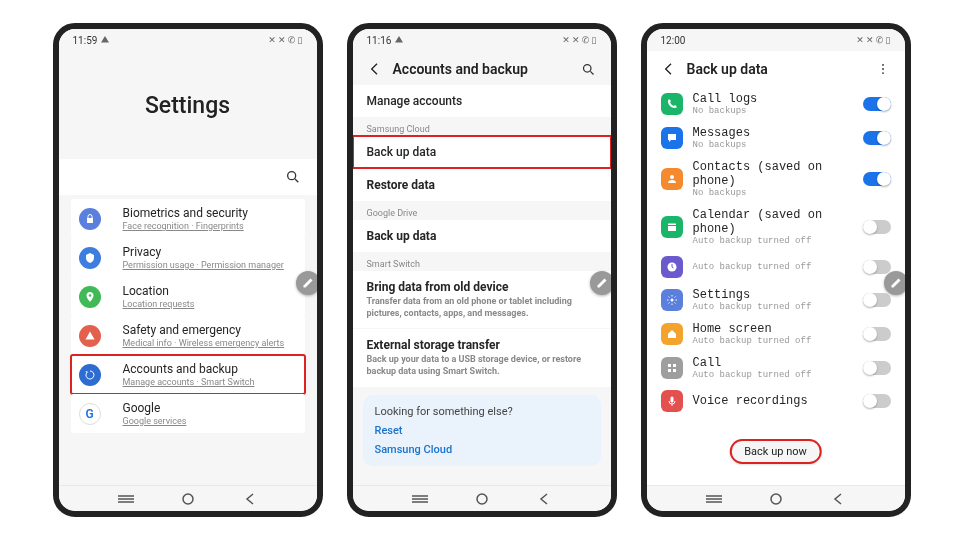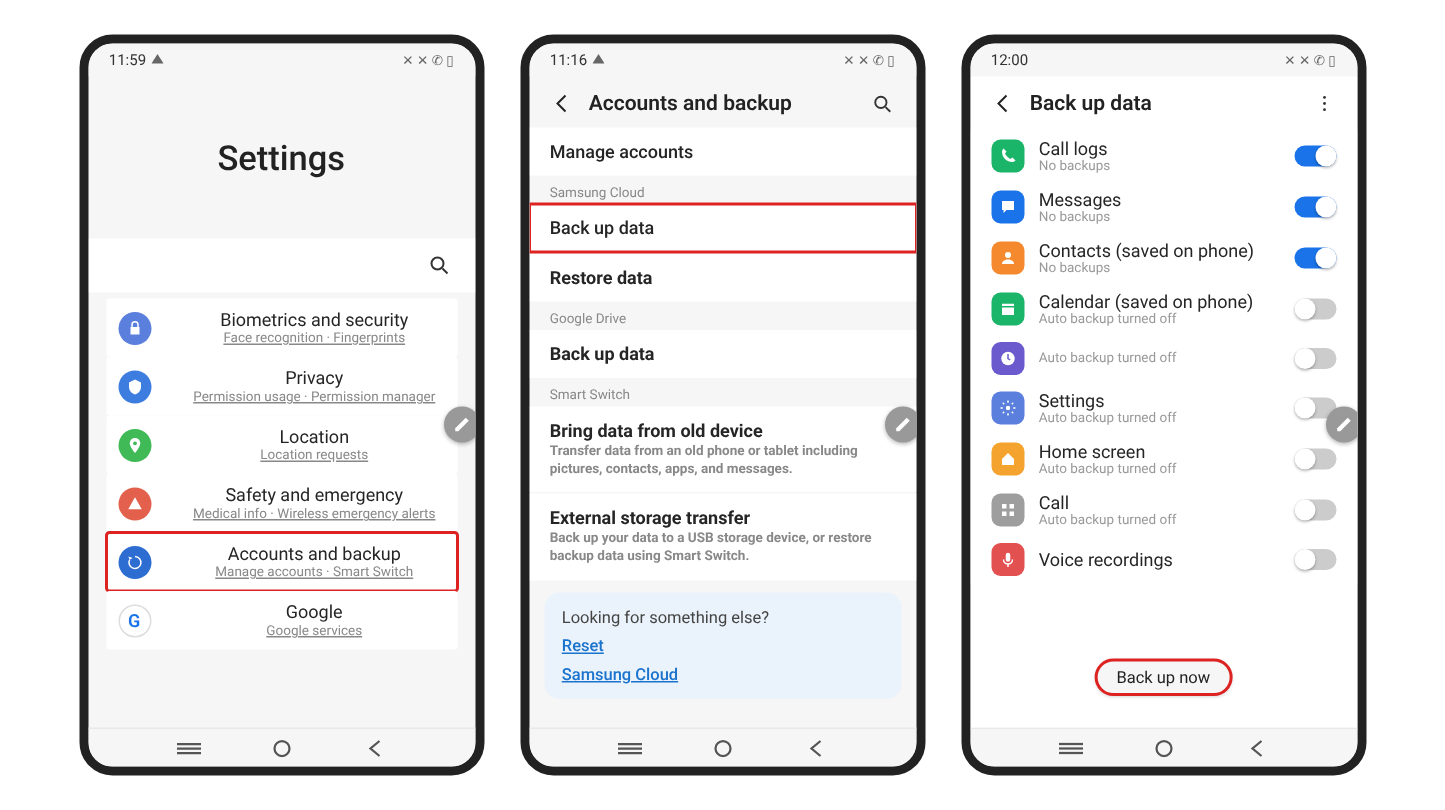--- a/index.html
+++ b/index.html
@@ -27,21 +27,21 @@
     height: 26px; display: flex; justify-content: space-around;
     align-items: center; padding: 0 36px;
     border-top: 1px solid #e8e8e8; background:#f6f6f6;
   }
   .nav-btn { width: 16px; height: 16px; display:flex; align-items:center; justify-content:center; }
 
   
   .p1-hero { height: 108px; display:flex; align-items:center; justify-content:center; font-size: 23px; font-weight: 500; color:#222; }
   .p1-search-row { background:#fff; height: 36px; display:flex; align-items:center; justify-content:flex-end; padding: 0 16px; }
   .p1-list { padding: 4px 12px; }
-  .p1-item { background:#fff; padding: 7px 8px; display:flex; align-items:center; gap: 22px; position: relative; border-radius:2px;text-align:center; }
+  .p1-item { background:#fff; padding: 7px 8px; display:flex; align-items:center; gap: 22px; position: relative; border-radius:2px; }
   .p1-icon { width: 22px; height:22px; border-radius:50%; display:flex; align-items:center; justify-content:center; flex-shrink:0; }
   .p1-icon svg { width:12px; height:12px; }
   .p1-text { flex:1; min-width:0; }
   .p1-title { font-size: 12px; color:#252525; }
   .p1-sub { font-size: 9px; color:#888; margin-top: 1px; text-decoration: underline; }
   .fab {
     position:absolute; right:-3px; top: 220px; width:24px; height:24px; border-radius:50%;
     background:#999; display:flex; align-items:center; justify-content:center;
     box-shadow:0 1px 3px rgba(0,0,0,.3); z-index:5;
   }
@@ -51,25 +51,25 @@
     display:flex; align-items:center; gap:10px; padding: 10px 14px 8px;
   }
   .hdr-title { font-size: 14px; font-weight:600; flex:1; color:#222; }
   .sec-label { font-size: 9px; color:#888; padding: 6px 14px 2px; }
   .row { background:#fff; padding: 9px 14px; font-size:12px; color:#252525; margin-bottom:1px;font-weight:bold; }
   .row-sub { font-size: 9px; color:#888; margin-top:2px; line-height:1.3; }
   .looking {
     background:#eaf2fb; margin:8px 10px 0; padding:10px 12px; border-radius:10px;
   }
   .looking-title { font-size: 11px; color:#444; margin-bottom:6px; }
-  .looking-link { font-size: 11px; color:#1a73cc; font-weight:500; margin-bottom:6px;text-decoration:underline; }
+  .looking-link { font-size: 11px; color:#1a73cc; font-weight:500; margin-bottom:6px; }
 
   
   .p3-list { padding: 2px 0; }
-  .p3-item { display:flex; align-items:center; gap:10px; padding: 5px 14px; background:#fff; }
+  .p3-item { display:flex; align-items:center; gap:10px; padding: 5px 14px; background:#fff;font-family:Liberation Mono, monospace; }
   .p3-icon { width:22px; height:22px; border-radius:6px; display:flex; align-items:center; justify-content:center; flex-shrink:0; }
   .p3-text { flex:1; min-width:0; }
   .p3-title { font-size:12px; color:#252525; }
   .p3-sub { font-size:9px; color:#999; margin-top:0; }
   .toggle {
     width:28px; height:14px; border-radius:10px; background:#ccc; position:relative; flex-shrink:0;
   }
   .toggle::after {
     content:""; position:absolute; width:14px; height:14px; border-radius:50%;
     background:#fff; top:0; left:0;

